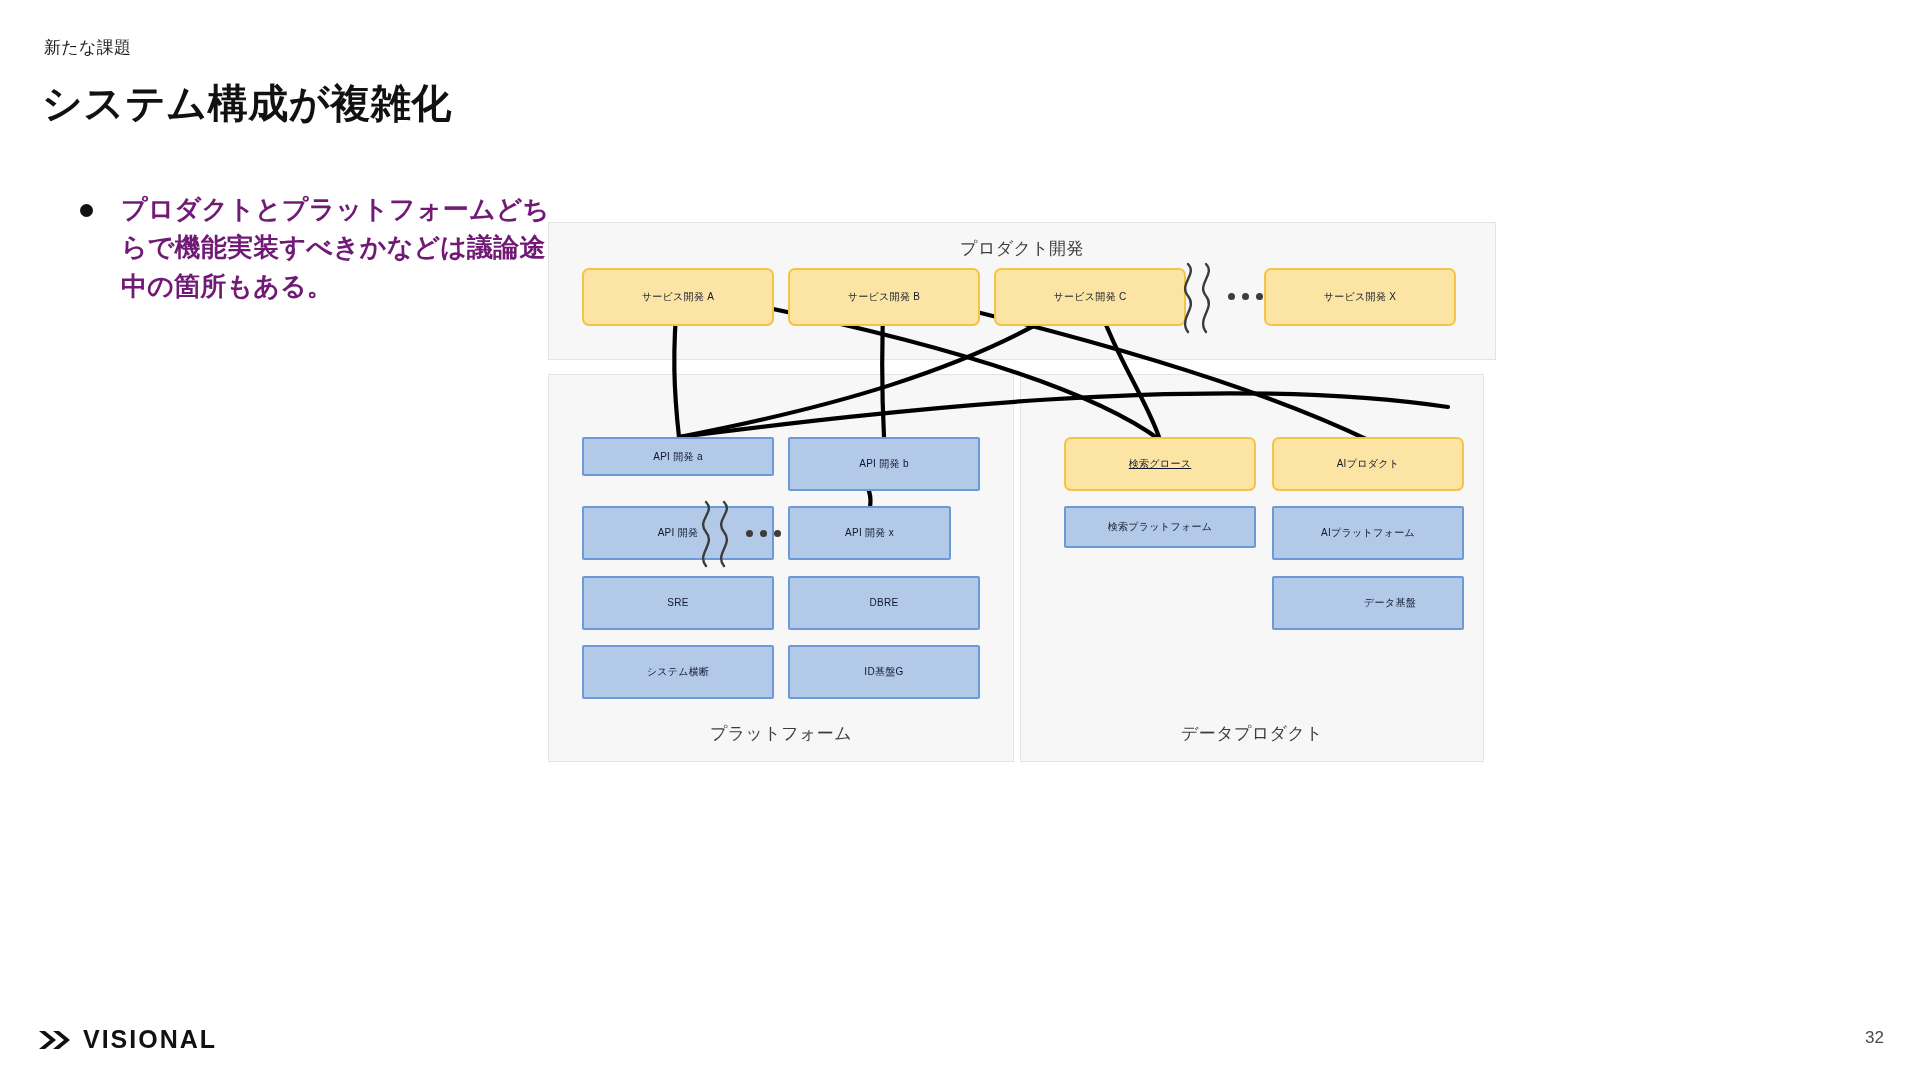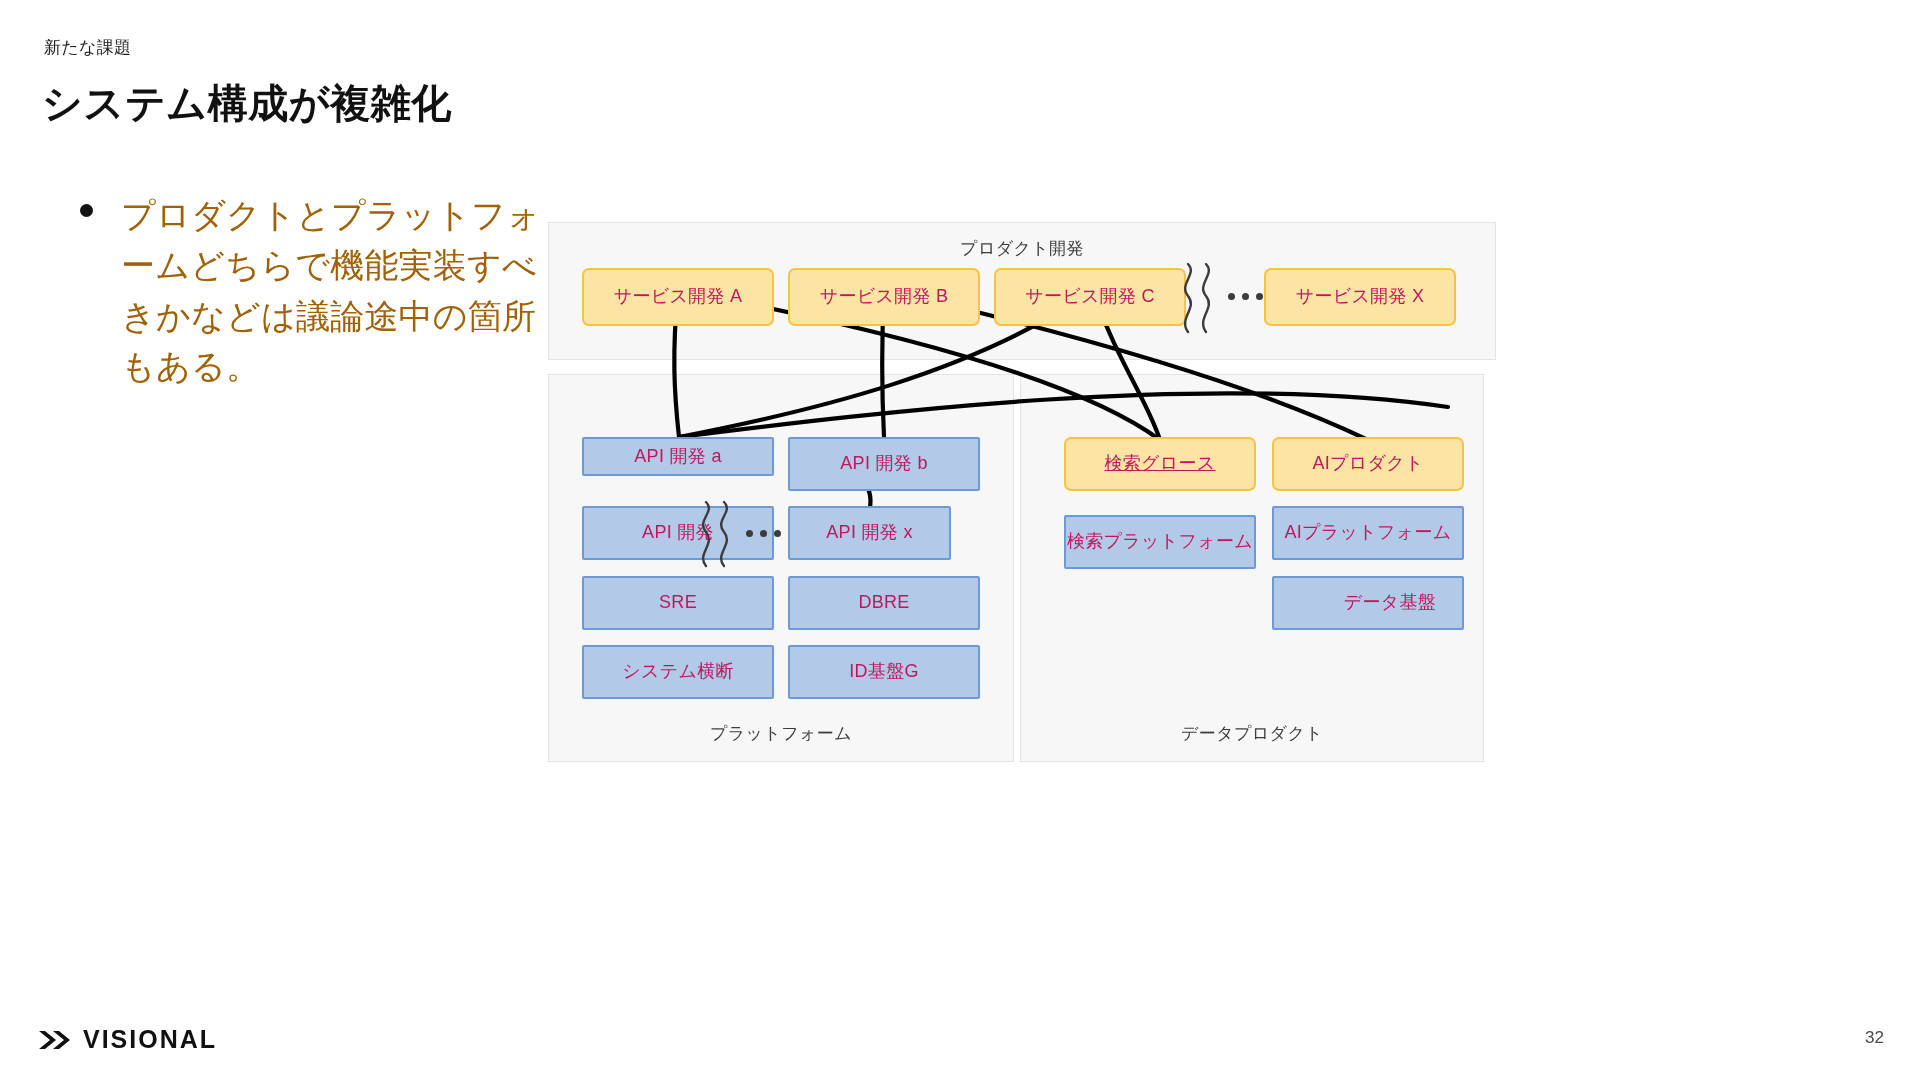--- a/index.html
+++ b/index.html
@@ -27,22 +27,23 @@
     position: absolute; left: 80px; top: 190px;
     width: 470px;
     display: flex; align-items: flex-start;
   }
   .bullet-dot {
     width: 13px; height: 13px; border-radius: 50%;
     background: #111; flex: 0 0 auto;
     margin-top: 14px; margin-right: 28px;
   }
   .bullet-text {
-    font-size: 34px; line-height: 1.48; color: #a16207;
+    font-size: 26px; line-height: 1.48; color: #701a75;
     letter-spacing: 0.2px;
+    font-weight: bold;
   }
 
   
   .diagram { position: absolute; left: 548px; top: 222px; width: 948px; height: 540px; }
 
   .panel {
     position: absolute;
     background: #F7F7F7;
     border: 1px solid #E3E3E3;
   }
@@ -53,21 +54,21 @@
   .panel-label {
     position: absolute; width: 100%; text-align: center;
     font-size: 17px; color: #3c3c3c; letter-spacing: 0.4px;
   }
   .panel-label.top { top: 14px; }
   .panel-label.bottom { bottom: 16px; }
 
   .node {
     position: absolute;
     display: flex; align-items: center; justify-content: center;
-    font-size: 18px; color: #be185d; letter-spacing: 0.3px;
+    font-size: 10px; color: #0f172a; letter-spacing: 0.3px;
     text-align: center; line-height: 1.2;
   }
   .node.yellow {
     background: #FCE5A4; border: 2px solid #F4C544; border-radius: 7px;
   }
   .node.blue {
     background: #B3C9E8; border: 2px solid #6B9AD6; border-radius: 2px;
   }
 
   .dots {
@@ -205,21 +206,21 @@
       <span>ID基盤G</span>
     </div>
 
     <div class="node yellow" style="left:516px; top:215px; width:192px; height:54px;text-decoration:underline;">
       <span>検索グロース</span>
     </div>
     <div class="node yellow" style="left:724px; top:215px; width:192px; height:54px;">
       <span>AIプロダクト</span>
     </div>
 
-    <div class="node blue" style="left:516px; top:284px; width:192px; height:54px;margin-top:9px;">
+    <div class="node blue" style="left:516px; top:284px; width:192px; height:42px;">
       <span>検索プラットフォーム</span>
     </div>
     <div class="node blue" style="left:724px; top:284px; width:192px; height:54px;">
       <span>AIプラットフォーム</span>
     </div>
 
     <div class="node blue" style="left:724px; top:354px; width:192px; height:54px;padding-left:44px;">
       <span>データ基盤</span>
     </div>
 

